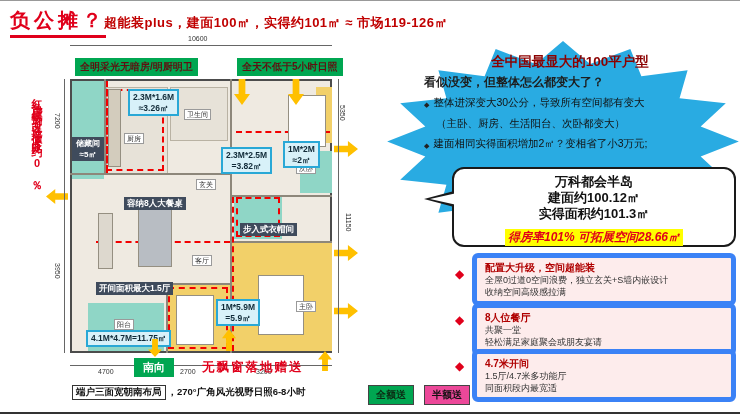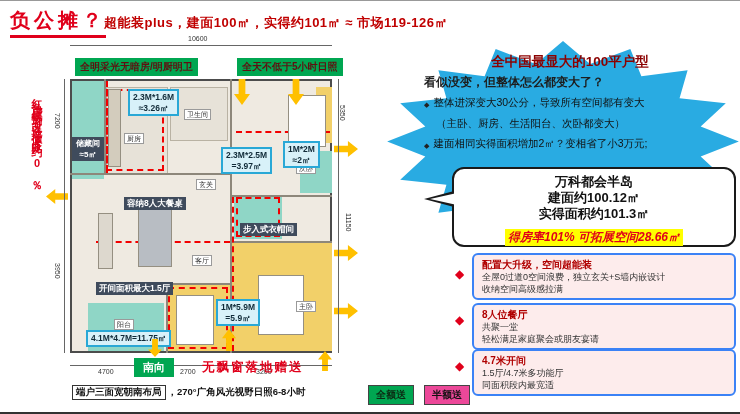--- a/index.html
+++ b/index.html
@@ -46,21 +46,21 @@
   .bsub{position:absolute;font-size:12px;font-weight:bold;color:#1d1d1d;}
   .bullets{position:absolute;width:302px;font-size:10.5px;color:#111;}
   .brow{display:flex;margin-bottom:6px;line-height:14px;}
   .dm{color:#222;font-size:7px;margin:3px 4px 0 0;flex:0 0 auto;}
   .bindent{margin:-2px 0 6px 12px;line-height:14px;}
   .bubble{position:absolute;background:#fff;border:2px solid #1a1a1a;border-radius:12px;text-align:center;padding-top:5px;box-sizing:border-box;z-index:4;}
   .bl{font-size:13px;font-weight:bold;color:#111;line-height:16px;}
   .bhl{display:inline-block;background:#ffff00;color:#e0001b;font-weight:bold;font-style:italic;font-size:12px;padding:0 3px;margin-top:7px;}
   .tailb{position:absolute;width:0;height:0;border-right:30px solid #1a1a1a;border-top:8px solid transparent;border-bottom:8px solid transparent;z-index:3;}
   .tailf{position:absolute;width:0;height:0;border-right:27px solid #ffffff;border-top:6px solid transparent;border-bottom:6px solid transparent;z-index:5;}
-  .card{position:absolute;left:472px;width:264px;background:#fdecec;border:2px solid #3b82f6;border-radius:6px;padding:3px 8px;box-sizing:border-box;}
+  .card{position:absolute;left:472px;width:264px;background:#fdecec;border:5px solid #3b82f6;border-radius:6px;padding:3px 8px;box-sizing:border-box;}
   .ct{font-size:10px;font-weight:bold;color:#b00000;line-height:13px;}
   .cl{font-size:9px;color:#333;line-height:12px;}
   .cdm{position:absolute;left:455px;color:#e0001b;font-size:12px;}
   .lg{position:absolute;top:384px;font-size:10px;font-weight:bold;color:#111;padding:2px 7px;border:1px solid #444;}
   .lg.full{left:368px;background:#00a651;color:#0b2a12;}
   .lg.half{left:424px;background:#ec4899;}
 </style>
 </head>
 <body>
 
@@ -118,21 +118,21 @@
   <div class="dlabel" style="left:124px;top:196px;">容纳8人大餐桌</div>
   <div class="dlabel" style="left:240px;top:222px;">步入式衣帽间</div>
   <div class="dlabel" style="left:96px;top:281px;">开间面积最大1.5厅</div>
 
   <div class="mbox" style="left:128px;top:88px;">
     <div>2.3M*1.6M</div>
     <div>≈3.26㎡</div>
   </div>
   <div class="mbox" style="left:221px;top:146px;">
     <div>2.3M*2.5M</div>
-    <div>=3.97㎡</div>
+    <div>=3.82㎡</div>
   </div>
   <div class="mbox" style="left:283px;top:140px;">
     <div>1M*2M</div>
     <div>≈2㎡</div>
   </div>
   <div class="mbox" style="left:216px;top:298px;">
     <div>1M*5.9M</div>
     <div>=5.9㎡</div>
   </div>
   <div class="mbox" style="left:86px;top:329px;">

